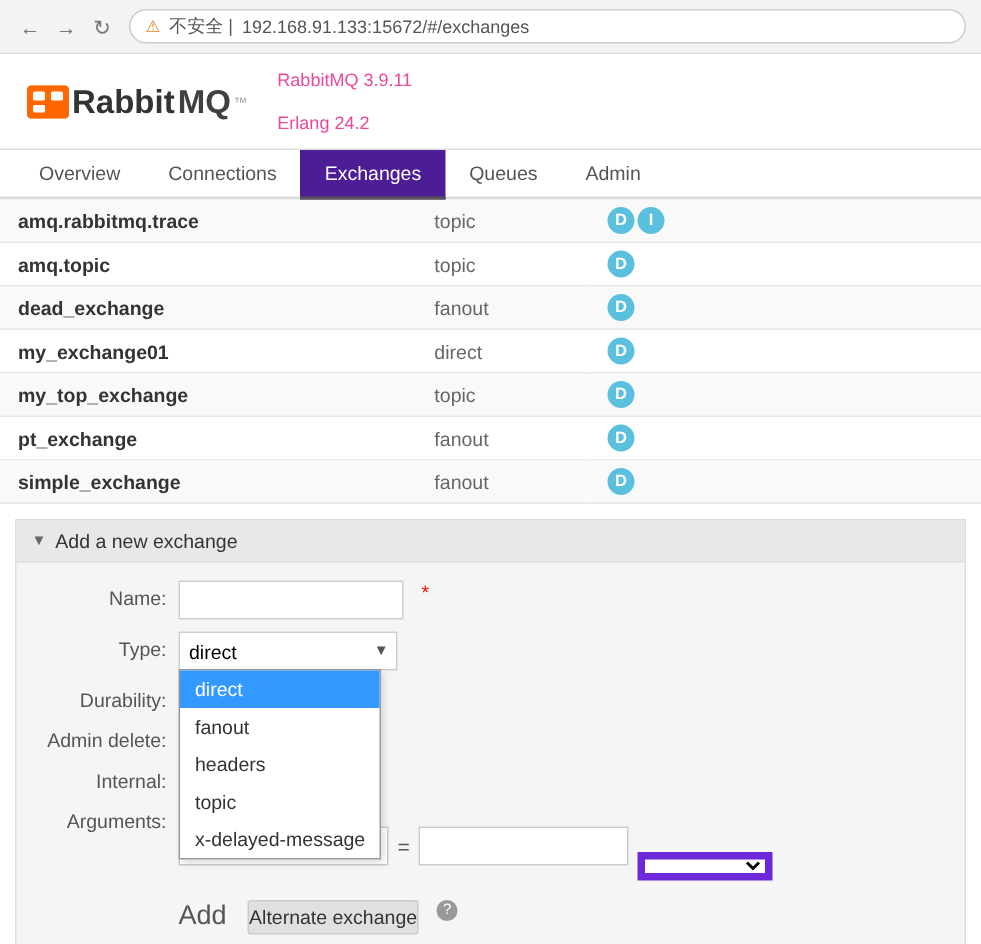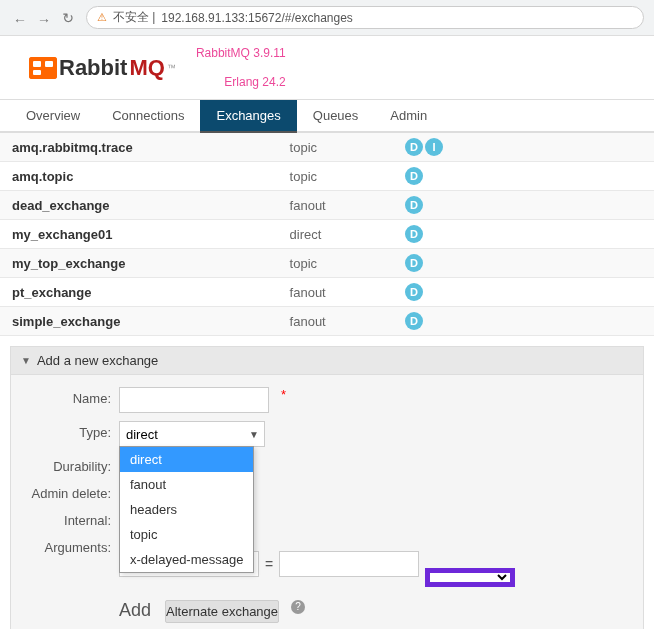--- a/index.html
+++ b/index.html
@@ -25,26 +25,25 @@
     .address-bar {
       flex: 1; background: #fff; border: 1px solid #ccc;
       border-radius: 12px; padding: 2px 10px; font-size: 12px;
       display: flex; align-items: center; gap: 6px;
     }
     .lock-icon { color: #e67e22; font-size: 11px; }
 
     
     .app-header {
       background: #fff;
-      padding: 10px 29px;
+      padding: 10px 18px;
       display: flex;
       align-items: center;
       gap: 20px;
       border-bottom: 1px solid #ddd;
-      text-align: right;
     }
     .logo {
       display: flex; align-items: center; gap: 2px;
     }
     .logo-icon {
       width: 28px; height: 22px; background: #f60; border-radius: 3px;
       display: flex; align-items: center; justify-content: center;
       font-size: 10px; font-weight: bold; color: #fff;
     }
     .version-info { font-size: 12px; color: #ec4899; display: flex; gap: 15px; flex-direction: column; }
@@ -59,21 +58,21 @@
     .nav-item {
       padding: 8px 16px;
       cursor: pointer;
       color: #555;
       text-decoration: none;
       font-size: 13px;
       border-bottom: 2px solid transparent;
       margin-bottom: -2px;
     }
     .nav-item.active {
-      background: #0c4a6e;
+      background: #4c1d95;
       color: #fff;
       border-bottom-color: #555;
     }
 
     
     .exchange-table {
       width: 100%;
       border-collapse: collapse;
     }
     .exchange-table tbody tr {
@@ -283,21 +282,21 @@
   <div class="logo">
     <div class="logo-icon">
       <svg width="28" height="22" viewBox="0 0 28 22">
         <rect width="28" height="22" rx="3" fill="#f60"></rect>
         <rect x="4" y="4" width="8" height="6" rx="1" fill="#fff"></rect>
         <rect x="16" y="4" width="8" height="6" rx="1" fill="#fff"></rect>
         <rect x="4" y="13" width="8" height="5" rx="1" fill="#fff"></rect>
       </svg>
     </div>
     <span style="font-size:22px;font-weight:bold;color:#333;">Rabbit</span>
-      <span style="font-size:22px;font-weight:bold;color:#b91c1c;">MQ</span>
+      <span style="font-size:22px;font-weight:bold;color:#404040;">MQ</span>
       <sup style="font-size:9px;color:#999;">™</sup>
   </div>
   <div class="version-info">
     <span>RabbitMQ 3.9.11</span>
     <span>Erlang 24.2</span>
   </div>
 </div>
 
 
 <div class="main-nav">

